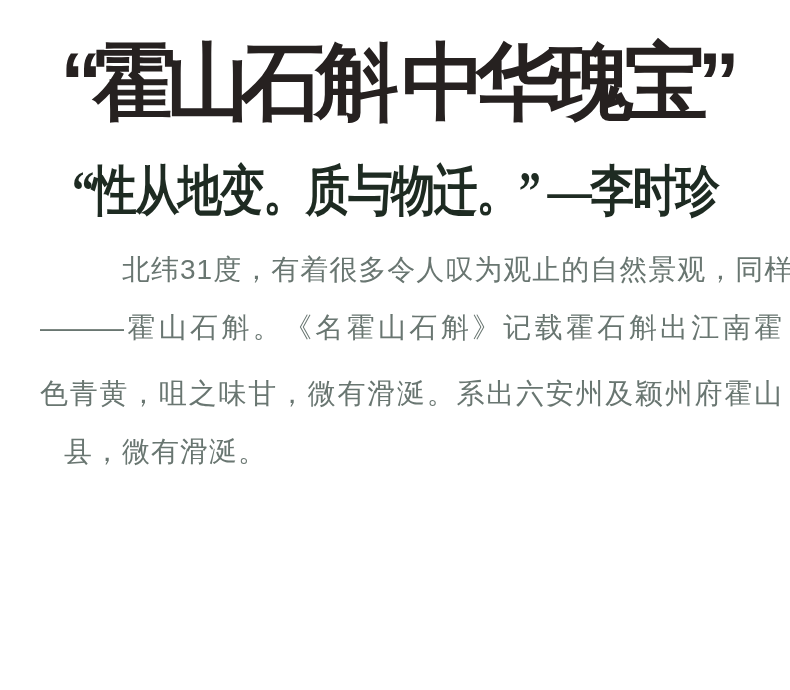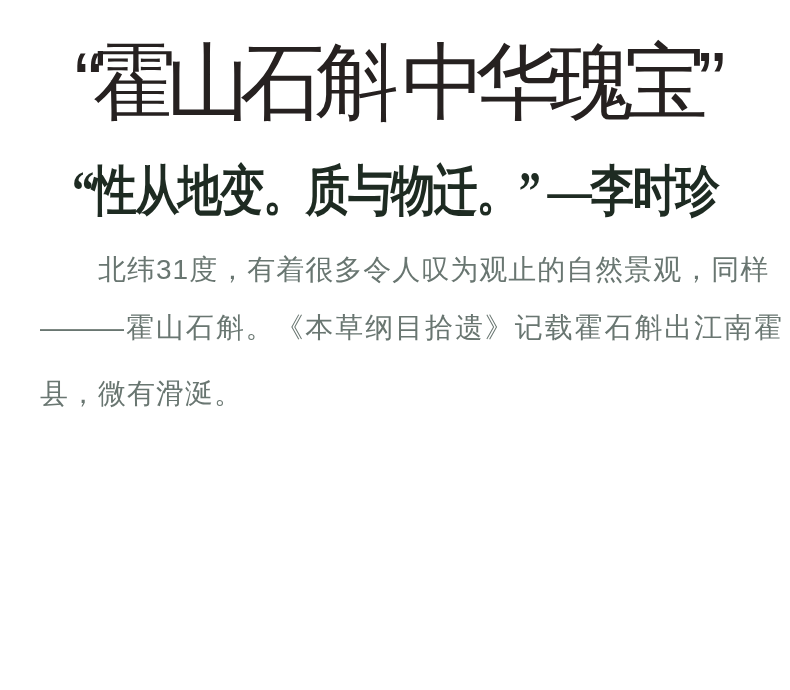--- a/index.html
+++ b/index.html
@@ -16,21 +16,21 @@
     font-family: "Liberation Sans", "DejaVu Sans", sans-serif;
   }
   
   .title {
     margin: 36px 0 0 0;
     padding: 0;
     text-align: center;
     font-family: "Liberation Sans", "DejaVu Sans", sans-serif;
     font-size: 84px;
     line-height: 92px;
-    font-weight: 400;
+    font-weight: 700;
     letter-spacing: -10px;
     color: #262120;
     white-space: nowrap;
   }
   
   .quote-line {
     margin-top: 32px;
     height: 62px;
     line-height: 62px;
     text-align: center;
@@ -62,40 +62,42 @@
   .text-line {
     text-align: justify;
     text-align-last: justify;
     white-space: nowrap;
     letter-spacing: 0;
   }
   .text-line.no-stretch {
     text-align: left;
     text-align-last: auto;
     letter-spacing: 1px;
+    margin-left: 24px;
   }
   .indent-2em { padding-left: 58px; }
   .indent-sm  { padding-left: 34px; }
 </style>
 </head>
 <body>
 
 <div class="page">
 
   <h1 class="title">“霍山石斛 中华瑰宝”</h1>
 
   <div class="quote-line">
     <span class="quote-scale"><span>“性从地变。质与物迁。”</span><span class="quote-attribution">—李时珍</span></span>
   </div>
 
   <div class="body-text">
 
     <div class="paragraph">
       <div class="text-line no-stretch indent-2em">北纬31度，有着很多令人叹为观止的自然景观，同样</div>
-      <div class="text-line">———霍山石斛。《本草纲目拾遗》记载霍石斛出江南霍</div>
+      <div class="text-line">———霍山石斛。《名霍山石斛》记载霍石斛出江南霍</div>
     </div>
 
     <div class="paragraph">
+      <div class="text-line">色青黄，咀之味甘，微有滑涎。系出六安州及颖州府霍山</div>
       <div class="text-line no-stretch">县，微有滑涎。</div>
     </div>
 
   </div>
 </div>
 
 </body></html>

